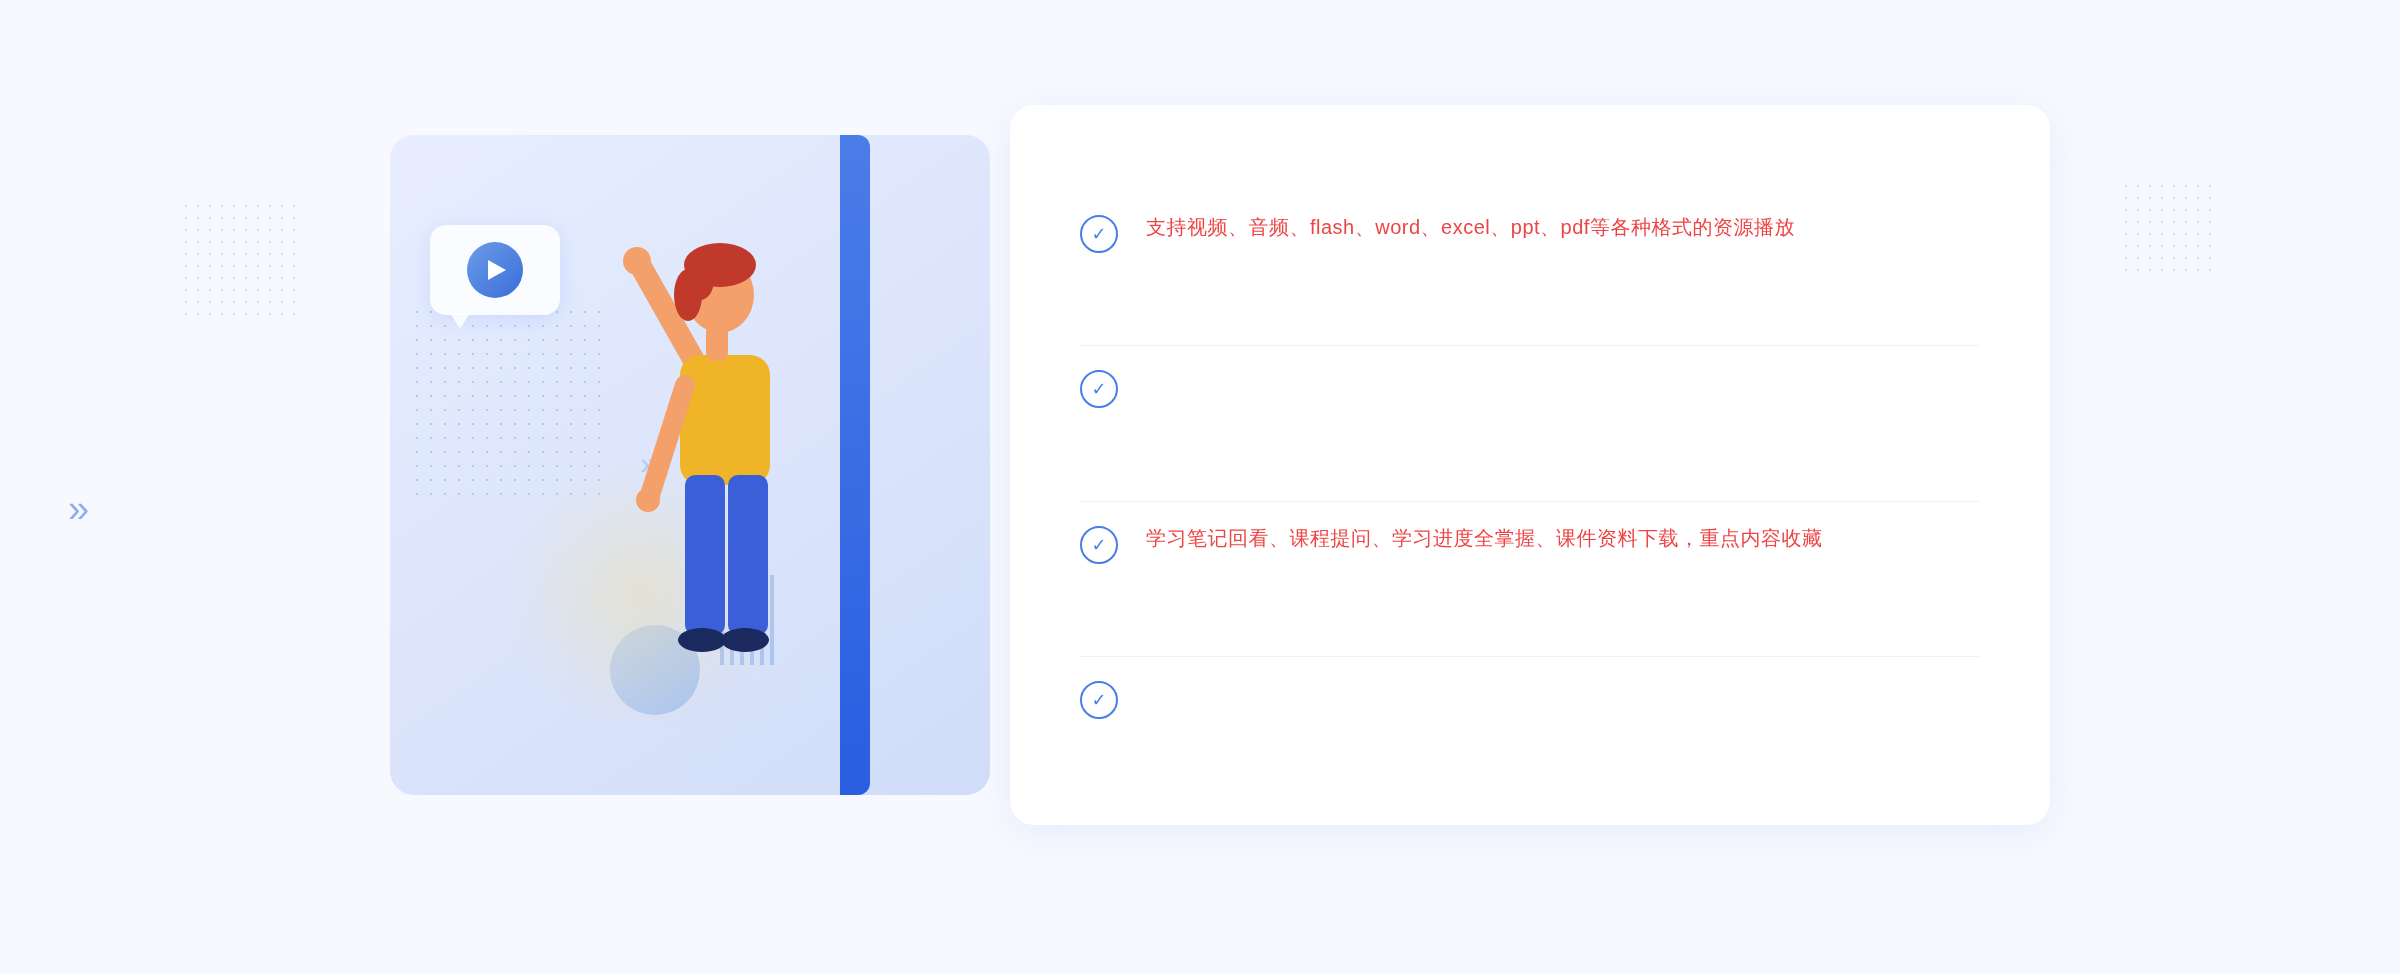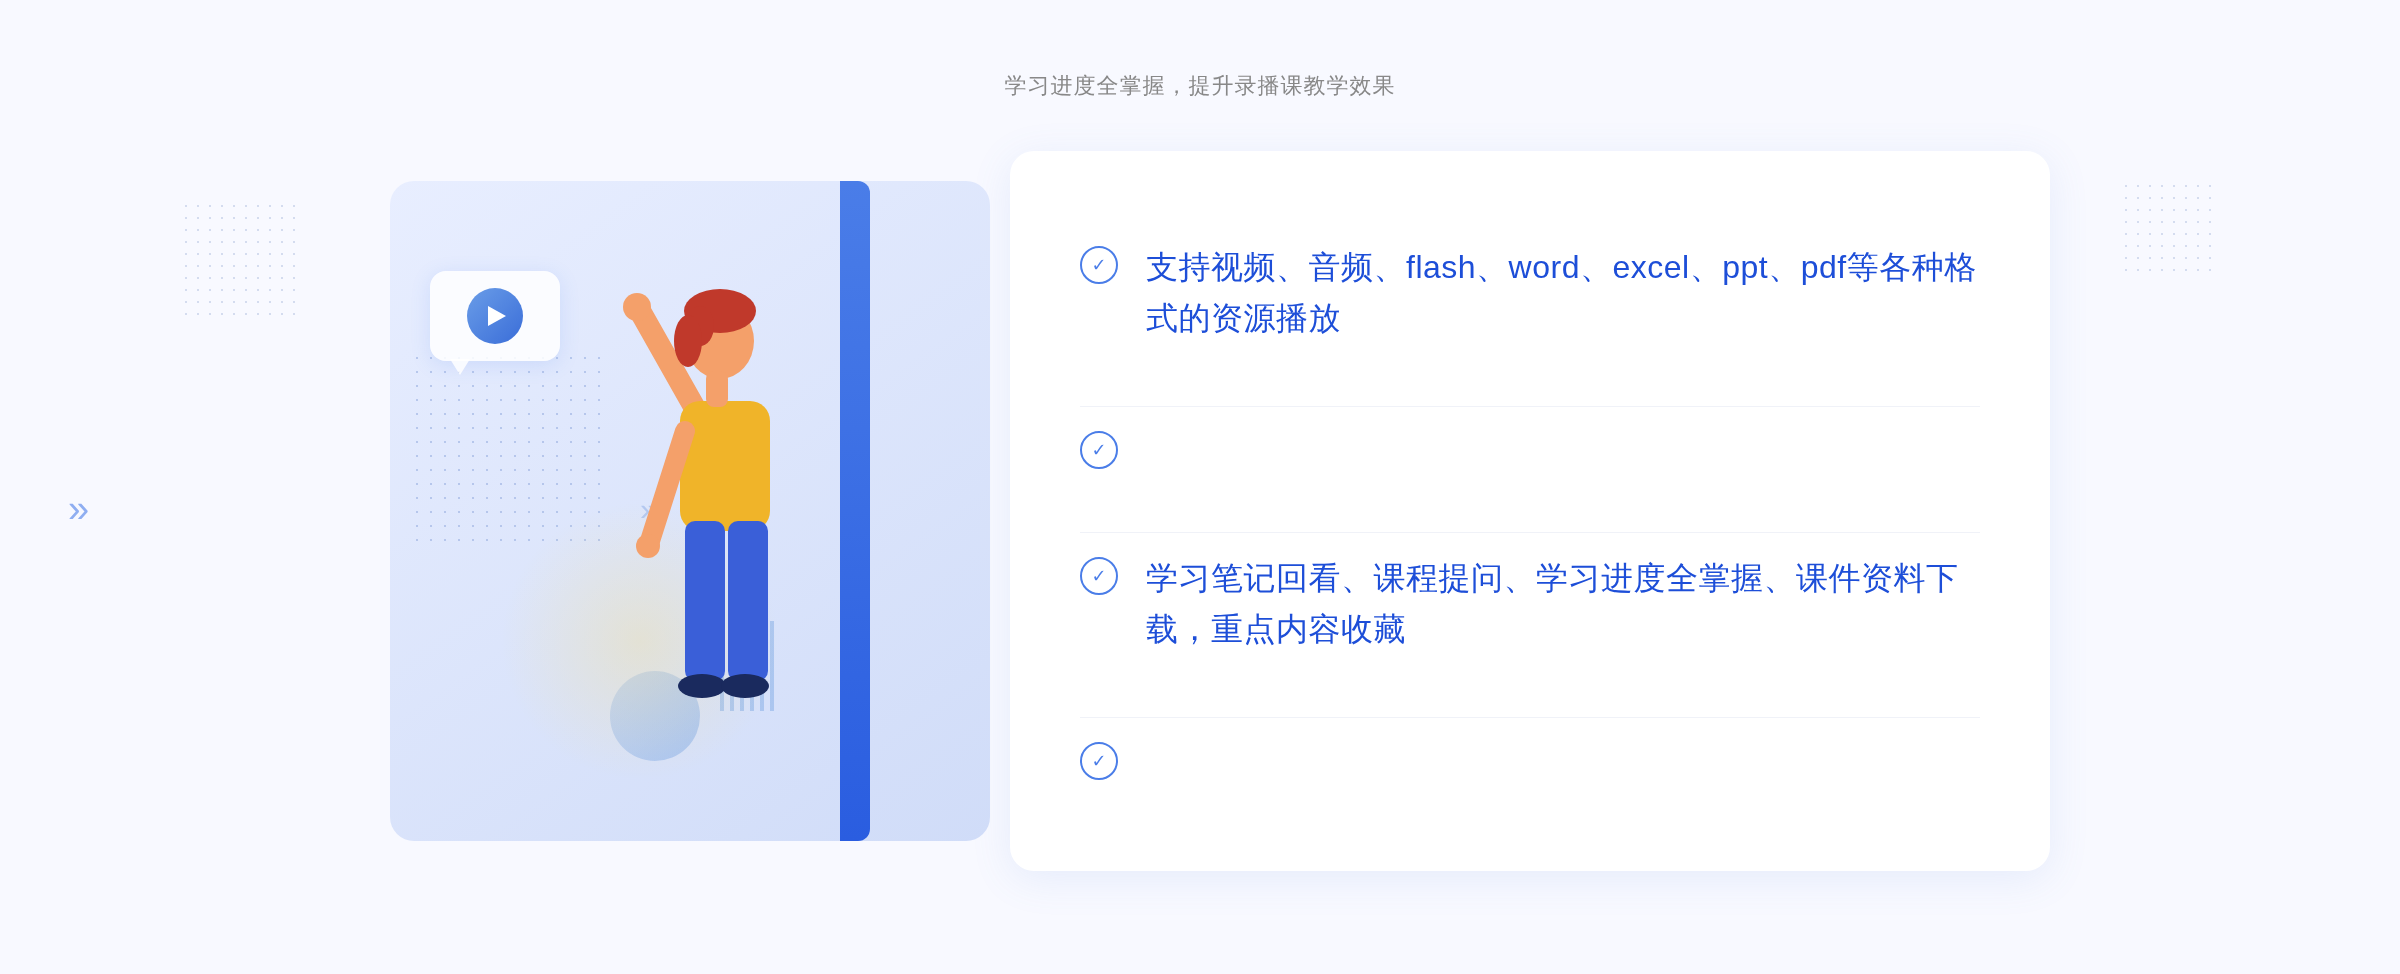--- a/index.html
+++ b/index.html
@@ -333,37 +333,36 @@
       border-radius: 50%;
       border: 2.5px solid #4a7de8;
       display: flex;
       align-items: center;
       justify-content: center;
       color: #4a7de8;
       font-size: 18px;
     }
 
     .feature-text {
-      font-size: 32px;
-      color: #1d4ed8;
+      font-size: 20px;
+      color: #ef4444;
       line-height: 1.6;
       letter-spacing: 0.5px;
     }
   </style>
 </head>
 <body>
 
 <div class="page-container">
 
   <div class="bg-dots-left"></div>
   <div class="bg-dots-right"></div>
   <div class="chevron-left">»</div>
 
   <div class="header">
-    <p class="header-subtitle">学习进度全掌握，提升录播课教学效果</p>
   </div>
 
   <div class="main-content">
 
     <div class="illustration-panel">
       <div class="illus-bg"></div>
       <div class="illus-blue-bar"></div>
       <div class="illus-dots"></div>
       <div class="illus-chevrons">»</div>
 

